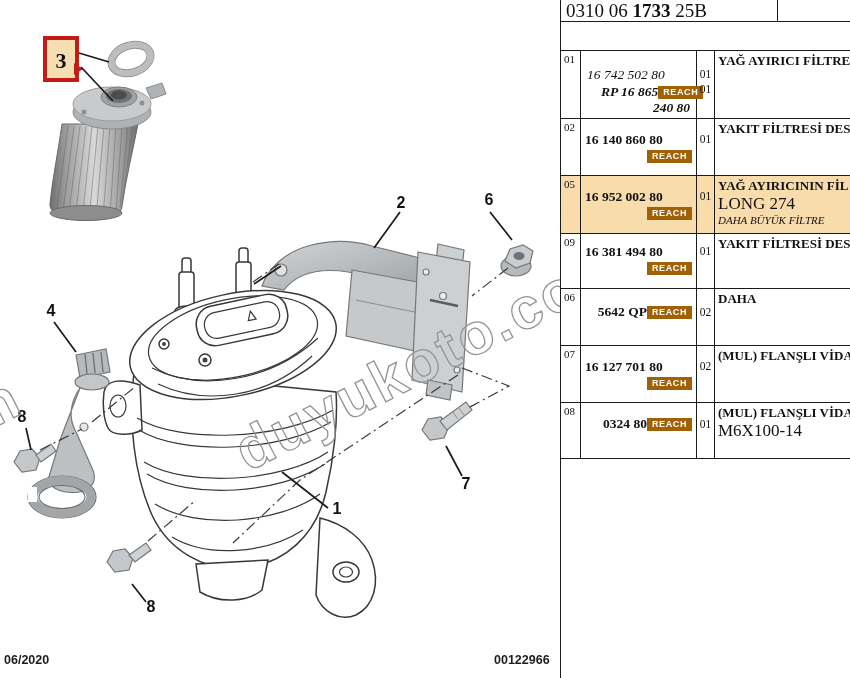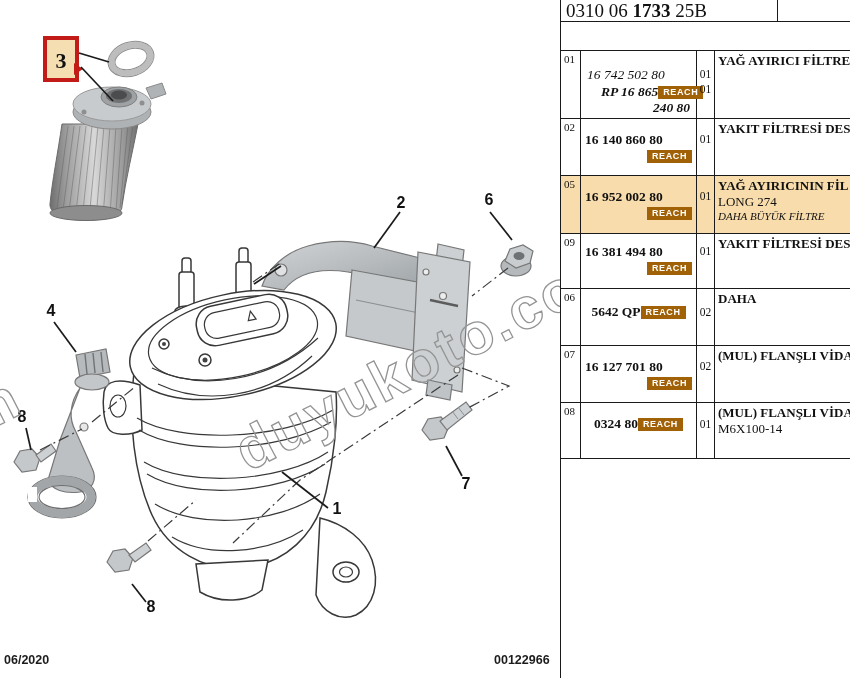--- a/index.html
+++ b/index.html
@@ -18,23 +18,23 @@
   .c-ref{width:20px;flex:none;border-right:1px solid #1a1a1a;font-size:11px;padding:2px 0 0 3px;box-sizing:border-box;}
   .c-part{width:116px;flex:none;border-right:1px solid #1a1a1a;box-sizing:border-box;font-size:13.5px;}
   .c-qty{width:18px;flex:none;border-right:1px solid #1a1a1a;box-sizing:border-box;font-size:11.5px;text-align:center;}
   .c-desc{flex:1;min-width:0;box-sizing:border-box;padding:2px 0 0 3px;white-space:nowrap;overflow:hidden;font-size:13px;}
   .pn{font-weight:bold;padding-left:4px;white-space:nowrap;}
   .pn-it{font-style:italic;font-weight:normal;}
   .pn-bi{font-style:italic;font-weight:bold;}
   .reach{display:inline-block;background:#a16207;color:#fff;font:bold 9px "Liberation Sans",sans-serif;
          letter-spacing:.6px;padding:2px 5px 2px 5px;line-height:9px;}
   .badge-line{display:flex;justify-content:flex-end;padding-right:4px;margin-top:2px;}
-  .inline-line{display:flex;justify-content:center;align-items:center;padding-right:4px;}
+  .inline-line{display:flex;justify-content:flex-end;align-items:center;padding-right:4px;}
   .d1{font-weight:bold;}
-  .d2{font-size:13px;font-weight:normal;}
+  .d2{font-size:17px;font-weight:normal;}
   .d3{font-size:11px;font-style:italic;font-weight:normal;}
 
   
   .foot{position:absolute;top:653px;font:bold 12.5px "Liberation Sans",sans-serif;color:#1c1c1c;}
   .foot-date{left:4px;}
   .foot-doc{left:494px;}
 
   
   #art{position:absolute;left:0;top:0;pointer-events:none;}
   .ln{stroke:#383838;stroke-width:1.5;fill:#fff;}

